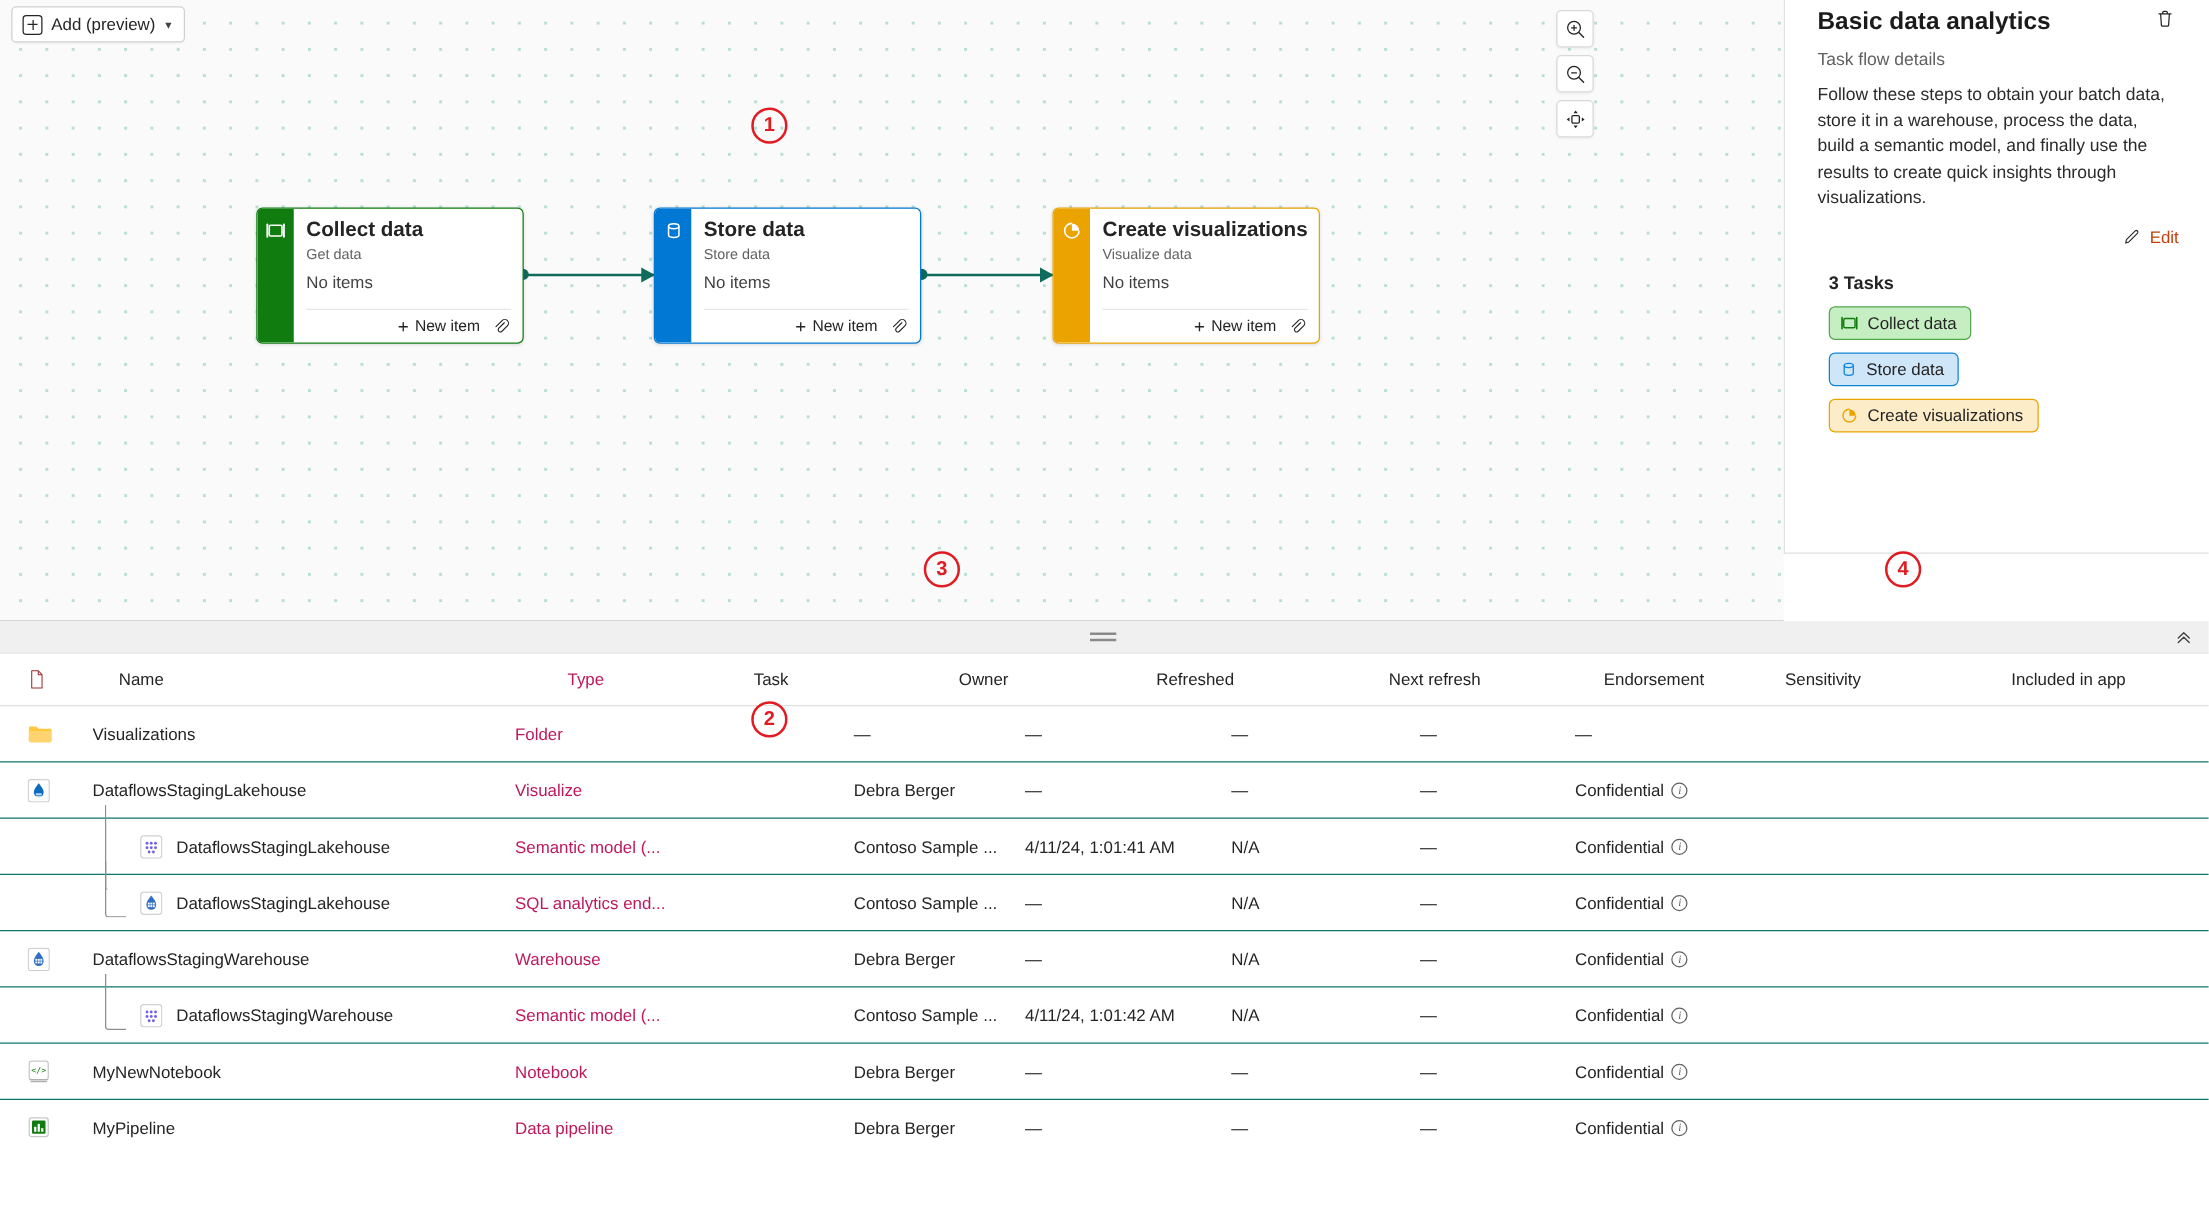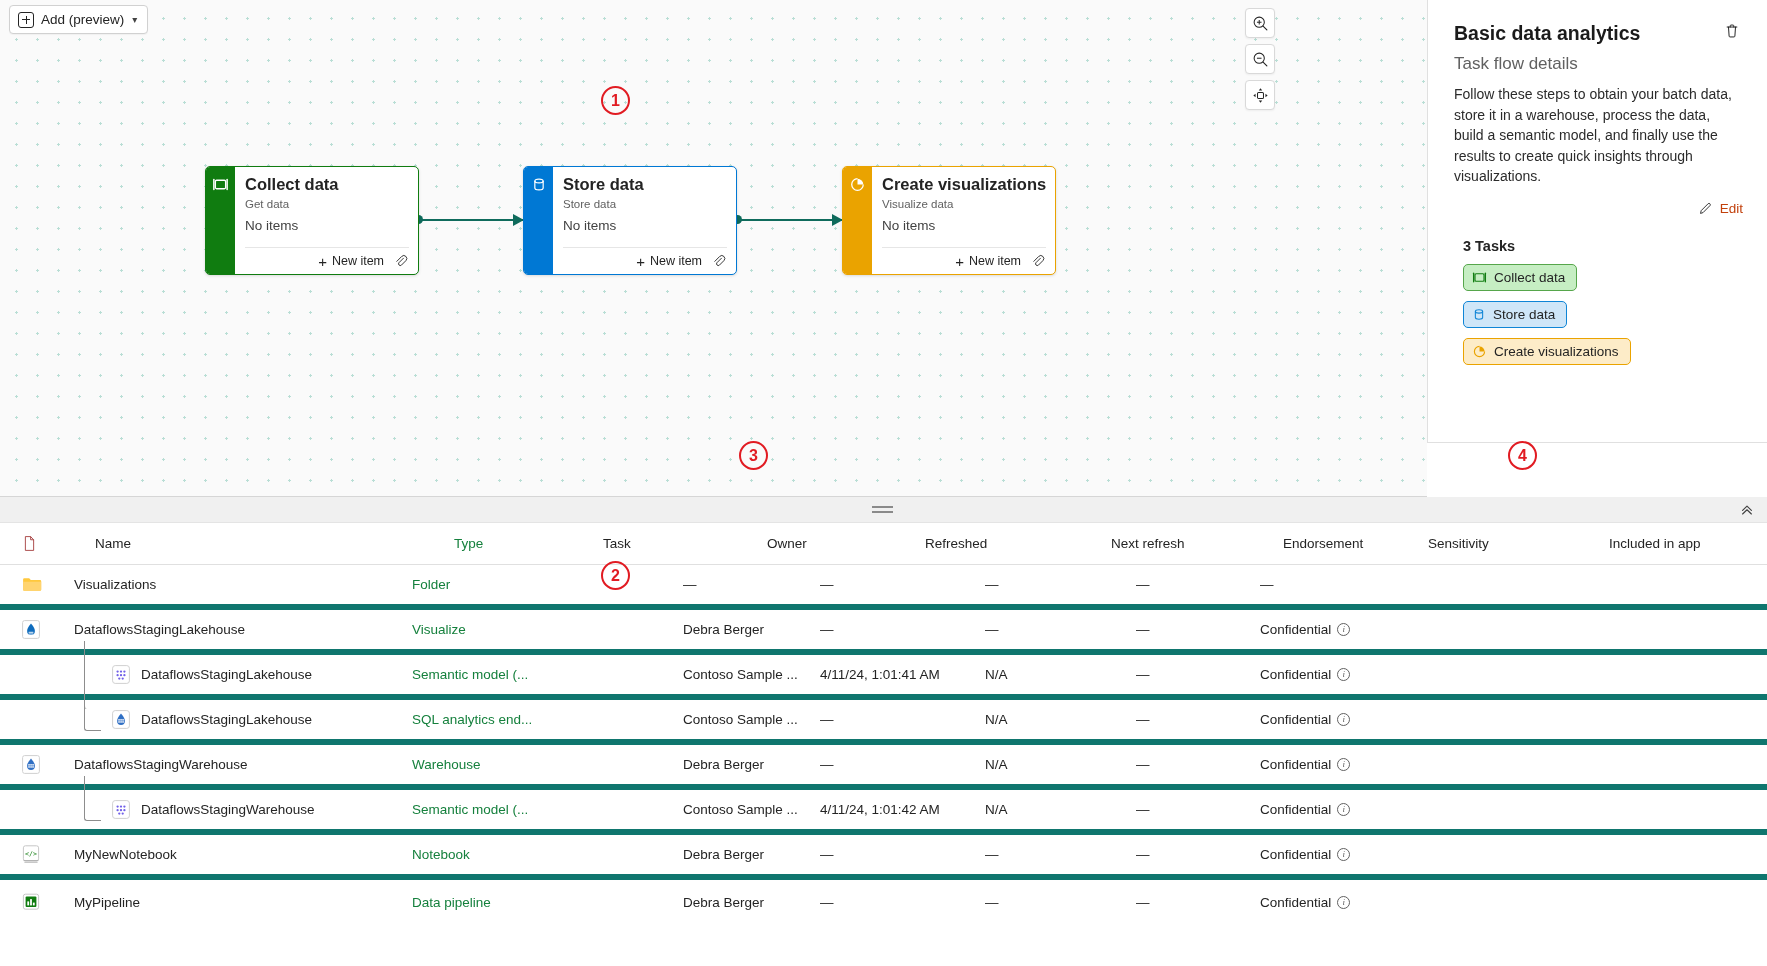--- a/index.html
+++ b/index.html
@@ -119,25 +119,25 @@
               border-radius: 50%; background: #0f6b5c; }
   .conn-head { position: absolute; top: 0.5px; width: 0; height: 0;
               border-top: 6.5px solid transparent; border-bottom: 6.5px solid transparent;
               border-left: 11px solid #0f6b5c; }
 
   
   #details {
     position: absolute; right: 0; top: 0; width: 340px; height: 443px;
     background: #ffffff; border-left: 1px solid #e0e0e0;
     border-bottom: 1px solid #e0e0e0;
-    padding: 20px 24px 0 26px;
+    padding: 4px 24px 0 26px;
   }
   #details .title-row { display: flex; align-items: flex-start; justify-content: space-between; }
   #details h1 { font-size: 19.5px; font-weight: 600; color: #1b1b1b; line-height: 26px; }
-  #details .sub { font-size: 17px; color: #616161; margin-top: 8px; }
+  #details .sub { font-size: 14px; color: #616161; margin-top: 8px; }
   #details .desc {
     font-size: 14px; color: #2b2b2b; line-height: 20.5px; margin-top: 10px;
   }
   #details .edit-row { display: flex; justify-content: flex-end; margin-top: 14px; }
   #details .edit-btn {
     display: flex; align-items: center; gap: 7px;
     font-size: 13.5px; color: #c2410c; cursor: pointer;
   }
   #details .tasks-label {
     margin-top: 28px; font-size: 13px; font-weight: 600; color: #242424;
@@ -172,30 +172,30 @@
   #grip::after { top: 5px; }
   #collapse-btn {
     position: absolute; right: 9px; top: 3px; width: 22px; height: 20px;
     display: flex; align-items: center; justify-content: center; cursor: pointer;
   }
 
   
   #table { position: absolute; left: 0; top: 523px; width: 1767px; height: 443px; background: #fff; }
   .trow {
     display: flex; align-items: center; height: 45px;
-    border-bottom: 6px solid #0f766e; padding-left: 22px;
+    border-bottom: 1px solid #0f766e; padding-left: 22px;
     font-size: 13.5px; color: #242424;
   }
   .trow.head {
     height: 42px; border-bottom: 1px solid #e0e0e0;
     font-size: 13.5px; color: #242424; font-weight: 400; gap: 21px;
   }
   .c-icon   { width: 42px; flex: 0 0 42px; display: flex; align-items: center; }
   .c-name   { width: 348px; flex: 0 0 348px; display: flex; align-items: center; min-width: 0; }
-  .c-type   { width: 128px; flex: 0 0 128px; color: #15803d; }
+  .c-type   { width: 128px; flex: 0 0 128px; color: #be185d; }
   .c-task   { width: 143px; flex: 0 0 143px; }
   .c-owner  { width: 137px; flex: 0 0 137px; }
   .c-refr   { width: 165px; flex: 0 0 165px; }
   .c-next   { width: 151px; flex: 0 0 151px; }
   .c-endo   { width: 124px; flex: 0 0 124px; }
   .c-sens   { width: 160px; flex: 0 0 160px; display: flex; align-items: center; gap: 6px; }
   .c-app    { flex: 1 1 auto; }
   .dash { color: #242424; }
   .nm { margin-left: 10px; white-space: nowrap; overflow: hidden; text-overflow: ellipsis; }
   .ti { width: 21px; height: 21px; flex: 0 0 21px; display: flex; align-items: center; justify-content: center; }

